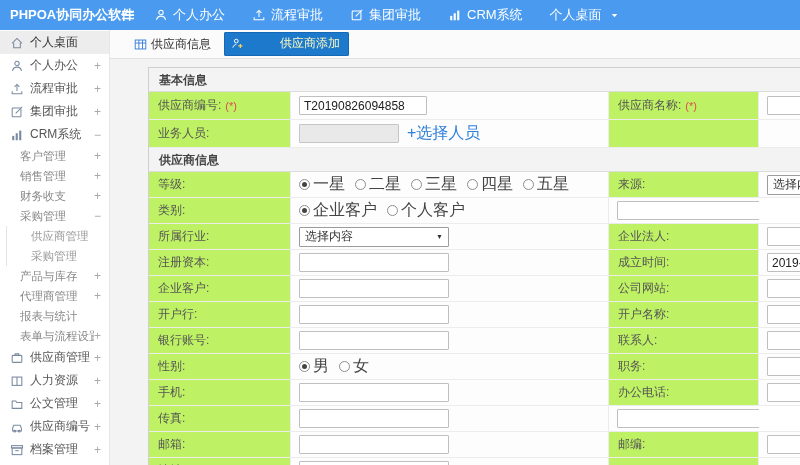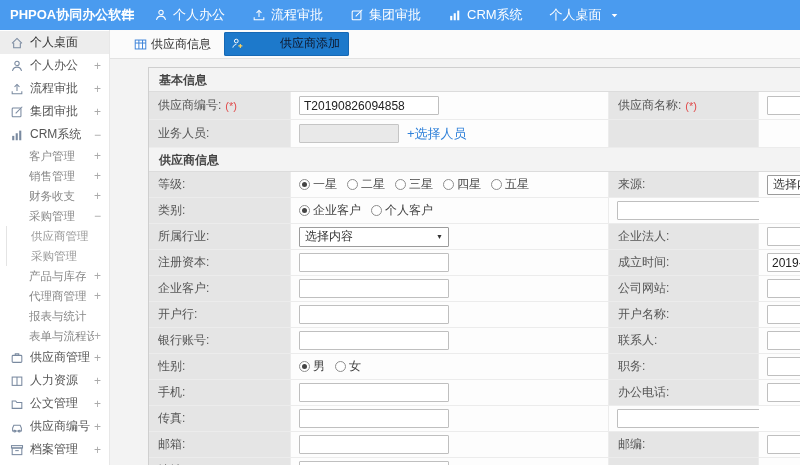--- a/index.html
+++ b/index.html
@@ -19,53 +19,53 @@
   .nav-item{display:flex;align-items:center;gap:5px;margin-right:27px;font-size:13px;cursor:pointer;white-space:nowrap;}
   .nav-item .icn{display:flex;align-items:center;}
   .icn svg{display:block;}
 
   
   .sidebar{position:absolute;top:30px;left:0;width:110px;bottom:0;background:#fff;
     border-right:1px solid #e7e7e7;overflow:hidden;padding-top:1px;}
   .side-item{display:flex;align-items:center;font-size:12px;color:#555;cursor:pointer;padding:0 8px 0 10px;}
   .side-item.l0{height:23px;}
   .side-item.l0 .icn{margin-right:6px;color:#7a8aa0;display:flex;}
-  .side-item.l1{height:20px;padding-left:29px;color:#888;font-size:11.5px;}
+  .side-item.l1{height:20px;padding-left:20px;color:#888;font-size:11.5px;}
   .side-item.l2{height:20px;padding-left:24px;color:#999;font-size:11.5px;margin-left:6px;border-left:1px solid #e4e4e4;}
   .side-item.active{background:#ededed;color:#333;}
   .side-item .lbl{white-space:nowrap;overflow:hidden;}
   .side-item .expand{margin-left:auto;color:#aaa;font-size:12px;line-height:1;}
 
   
   .content{position:absolute;top:30px;left:110px;right:0;bottom:0;background:var(--bg);overflow:hidden;}
   .tabbar{height:29px;background:#fbfbfb;border-bottom:1px solid #e2e2e2;display:flex;align-items:center;padding-left:24px;}
   .tab{display:flex;align-items:center;gap:4px;font-size:12px;color:#333;cursor:pointer;}
   .tab .ticon{display:flex;}
-  .tab.btn{background:var(--tabbtn);color:#0f172a;border-radius:2px;padding:3px 9px 4px 7px;margin-left:13px;box-shadow:0 0 0 1px #1668b4 inset;gap:36px;}
+  .tab.btn{background:var(--tabbtn);color:#fef9c3;border-radius:2px;padding:3px 9px 4px 7px;margin-left:13px;box-shadow:0 0 0 1px #1668b4 inset;gap:36px;}
 
   
   .panel{margin:8px 0 0 38px;width:912px;background:#fff;border:1px solid #cfcfcf;}
   .section-header{height:24px;line-height:24px;padding:0 10px;background:var(--hdrbg);
     border-bottom:1px solid var(--border);font-size:12px;font-weight:bold;color:#444;}
   .form-row{display:grid;grid-template-columns:142px 318px 150px 301px;border-bottom:1px solid #ececec;}
   .s1 .form-row{height:28px;}
   .s2 .form-row{height:26px;}
   .cell{display:flex;align-items:center;overflow:hidden;}
-  .cell.label{background:#e5e5e5;padding-left:9px;font-size:12px;color:#555;border-right:1px solid #ececec;white-space:nowrap;}
+  .cell.label{background:#bef264;padding-left:9px;font-size:12px;color:#555;border-right:1px solid #ececec;white-space:nowrap;}
   .cell.field{padding-left:8px;background:#fdfdfd;border-right:1px solid #ececec;}
   .cell.field:last-child{border-right:none;}
   .req{color:var(--req);margin-left:4px;font-size:11px;}
   input.txt{height:19px;width:150px;border:1px solid #bfbfbf;background:#fff;font-size:12px;
     padding:0 4px;font-family:inherit;color:#222;border-radius:1px;}
   input.txt.dis{background:#e9e9e9;border-color:#c5c5c5;width:100px;}
-  a.plink{font-size:13px;color:var(--link);text-decoration:none;margin-left:8px;white-space:nowrap;cursor:pointer;}
+  a.plink{font-size:16px;color:var(--link);text-decoration:none;margin-left:8px;white-space:nowrap;cursor:pointer;}
   .sel{width:150px;height:20px;border:1px solid #9c9c9c;background:#fff;display:flex;align-items:center;
     justify-content:space-between;padding:0 5px;font-size:12px;color:#333;cursor:pointer;border-radius:1px;}
   .sel .arr{font-size:7px;color:#333;}
-  .radios{display:flex;align-items:center;gap:10px;font-size:12px;color:#444;}
+  .radios{display:flex;align-items:center;gap:10px;font-size:16px;color:#444;}
   .radio{display:flex;align-items:center;gap:3px;cursor:pointer;white-space:nowrap;}
   .rb{width:11px;height:11px;border:1px solid #8e8e8e;border-radius:50%;background:#fff;position:relative;flex:none;}
   .rb.on::after{content:"";position:absolute;left:2px;top:2px;width:5px;height:5px;border-radius:50%;background:#444;}
 </style>
 </head>
 <body>
 
 <div id="screen">
 
   <div class="topbar">
@@ -291,21 +291,21 @@
     </div>
     <div class="panel" id="form-panel">
         <div class="s1">
           <div class="section-header">基本信息</div>
           <div class="form-row">
             <div class="cell label">
               <span>供应商编号:</span>
               <span class="req">(*)</span>
             </div>
             <div class="cell field">
-              <input class="txt" type="text" value="T20190826094858" style="width: 140px;">
+              <input class="txt" type="text" value="T20190826094858" style="width: 128px;">
             </div>
             <div class="cell label">
               <span>供应商名称:</span>
               <span class="req">(*)</span>
             </div>
             <div class="cell field">
               <input class="txt" type="text" style="">
             </div>
           </div>
           <div class="form-row">

